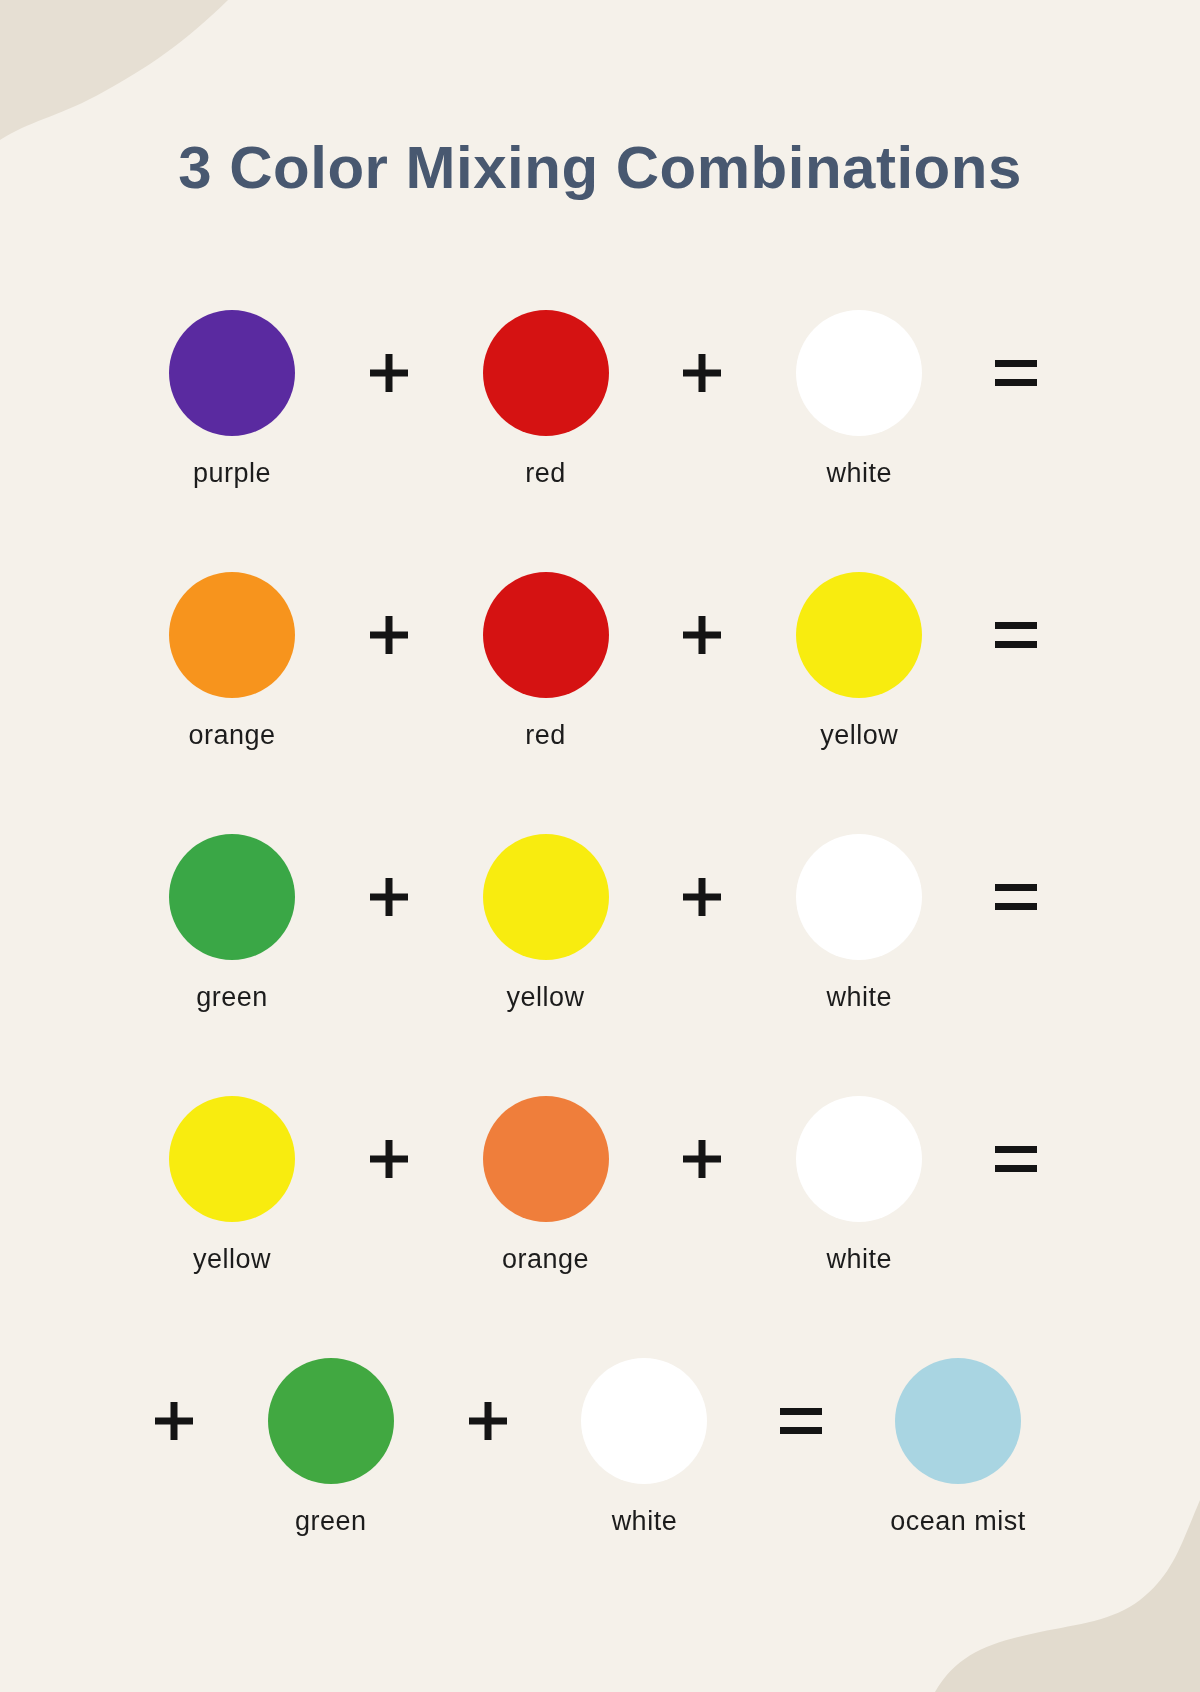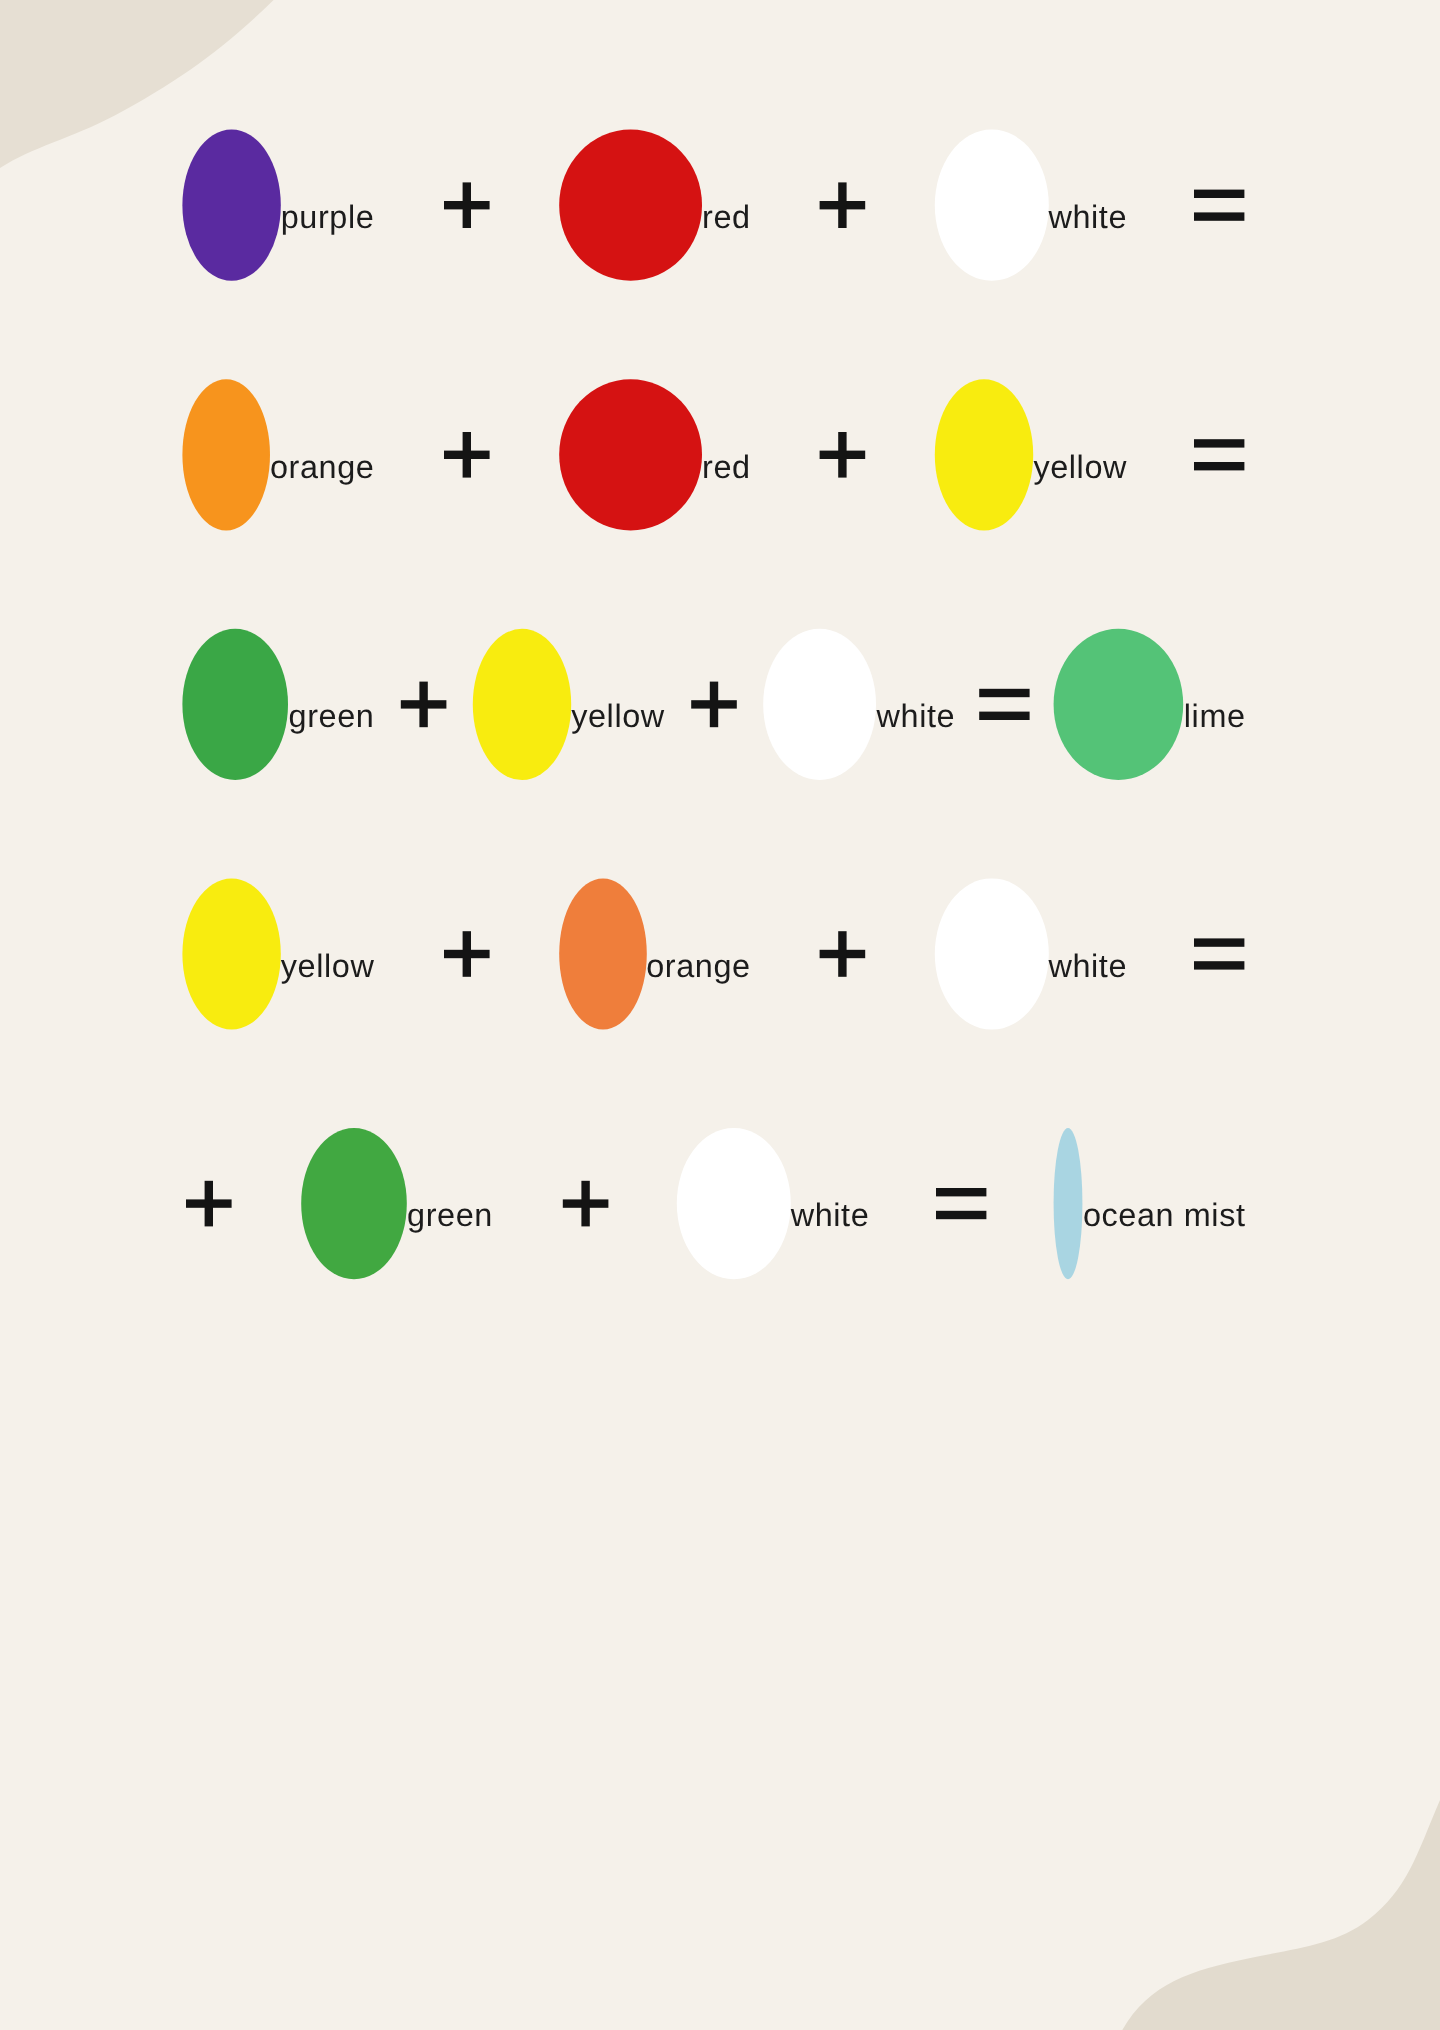--- a/index.html
+++ b/index.html
@@ -36,20 +36,21 @@
   }
   .row {
     display: flex;
     justify-content: space-between;
     align-items: flex-start;
     margin-bottom: 82px;
   }
   .swatch {
     width: 160px;
     display: flex;
+    flex-direction: column;
     align-items: center;
   }
   .circle {
     width: 126px; height: 126px;
     border-radius: 50%;
   }
   .swatch-label {
     margin-top: 20px;
     font-size: 27px;
     line-height: 34px;
@@ -77,20 +78,21 @@
 <div class="page">
 
   <svg class="blob blob-tl" width="240" height="150" viewBox="0 0 240 150" aria-hidden="true">
     <path d="M0 0 H228 C185 42 148 68 96 96 C58 116 28 122 0 140 Z" fill="#e6dfd3"></path>
   </svg>
 
   <svg class="blob blob-br" width="312" height="200" viewBox="0 0 312 200" aria-hidden="true">
     <path d="M312 8 C292 55 285 82 252 108 C225 129 190 132 152 140 C105 150 70 160 47 200 L312 200 Z" fill="#e2dbce"></path>
   </svg>
 
+  <h1 class="title">3 Color Mixing Combinations</h1>
 
   <div class="rows">
 
     <div class="row">
       <div class="swatch">
         <div class="circle" style="background-color: rgb(90, 42, 160);"></div>
         <div class="swatch-label">purple</div>
       </div>
       <div class="op plus" aria-label="+">
           <i class="bar-h"></i>
@@ -159,24 +161,20 @@
           <i class="bar-v"></i>
         </div>
       <div class="swatch">
         <div class="circle" style="background-color: rgb(255, 255, 255);"></div>
         <div class="swatch-label">white</div>
       </div>
       <div class="op equals" aria-label="=">
           <i class="bar-top"></i>
           <i class="bar-bottom"></i>
         </div>
-      <div class="swatch">
-        <div class="circle" style="background-color: rgb(84, 195, 119);"></div>
-        <div class="swatch-label">lime</div>
-      </div>
     </div>
 
     <div class="row">
       <div class="swatch">
         <div class="circle" style="background-color: rgb(248, 236, 15);"></div>
         <div class="swatch-label">yellow</div>
       </div>
       <div class="op plus" aria-label="+">
           <i class="bar-h"></i>
           <i class="bar-v"></i>

